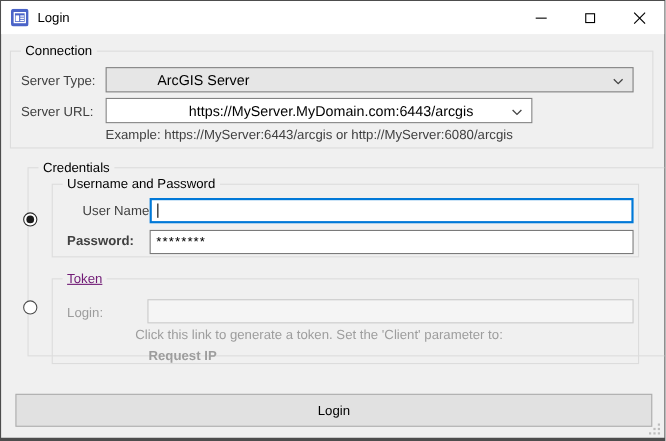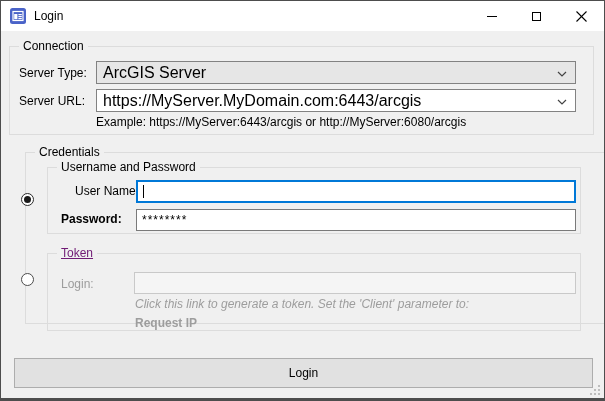--- a/index.html
+++ b/index.html
@@ -35,34 +35,34 @@
     position:absolute;
     border:1px solid #dcdcdc;
   }
   .gb-label {
     position:absolute; top:-8px; left:9px;
     background:#f0f0f0; padding:0 4px;
     font-size:12px; line-height:14px; white-space:nowrap;
   }
   .gb-label.disabled { color:#701a75;text-decoration:underline; }
 
-  .lbl { position:absolute; font-size:12px; color:#000000; white-space:nowrap; }
+  .lbl { position:absolute; font-size:12px; color:#404040; white-space:nowrap; }
   .lbl.disabled { color:#9d9d9d; }
 
   
   .combo {
     position:absolute; height:23px;
     border:1px solid #828282;
     display:flex; align-items:center;
     padding:0 24px 0 6px;
   }
   .combo.dropdown-list { background:#e6e6e6; }
   .combo.editable { background:#ffffff; }
   .combo .chev { position:absolute; right:8px; top:9px; }
-  .combo-text { font-size:16px; white-space:nowrap; overflow:hidden; }
+  .combo-text { font-size:13px; white-space:nowrap; overflow:hidden;margin-left:40px; }
 
   .textbox {
     position:absolute; height:22px;
     border:1px solid #7a7a7a; background:#fff;
     font-family:"Liberation Sans", sans-serif; font-size:12px;
     padding:0 5px; outline:none;
   }
   .textbox.disabled { background:#f5f5f5; border-color:#c9c9c9; }
 
   .focus-wrap {
@@ -137,21 +137,21 @@
     <span class="gb-label">Connection</span>
   </div>
   <span class="lbl" style="left:18px; top:65px;">Server Type:</span>
   <div class="combo dropdown-list" style="left:95px; top:60px; width:480px;">
     <span class="combo-text">ArcGIS Server</span>
     <svg class="chev" width="10" height="6" viewBox="0 0 10 6">
       <polyline points="1,1 5,5 9,1" fill="none" stroke="#444" stroke-width="1.2"></polyline>
     </svg>
   </div>
   <span class="lbl" style="left:18px; top:93px;">Server URL:</span>
-  <div class="combo editable" style="left:95px; top:88px; width:480px;">
+  <div class="combo editable" style="left:95px; top:88px; width:388px;justify-content:center;">
     <span class="combo-text">https://MyServer.MyDomain.com:6443/arcgis</span>
     <svg class="chev" width="10" height="6" viewBox="0 0 10 6">
       <polyline points="1,1 5,5 9,1" fill="none" stroke="#444" stroke-width="1.2"></polyline>
     </svg>
   </div>
   <span class="lbl" style="left:95px; top:114px;">Example: https://MyServer:6443/arcgis or http://MyServer:6080/arcgis</span>
 
   <div class="groupbox" style="left:24px; top:151px; width:585px; height:172px;">
     <span class="gb-label">Credentials</span>
   </div>
@@ -171,21 +171,21 @@
   <input class="textbox pw" style="left: 135px; top: 208px; width: 440px;" type="text" value="********">
 
   <div class="radio" style="left:20px; top:272px;">
     
   </div>
   <div class="groupbox" style="left:46px; top:252px; width:534px; height:78px;">
     <span class="gb-label disabled">Token</span>
   </div>
   <span class="lbl disabled" style="left:60px; top:276px;">Login:</span>
   <input class="textbox disabled" style="left: 133px; top: 271px; width: 442px;" type="text" disabled="" value="">
-  <span class="help-text" style="left:134px; top:296px;font-style:italic;">Click this link to generate a token. Set the 'Client' parameter to:</span>
+  <span class="help-text" style="left:122px; top:296px;">Click this link to generate a token. Set the 'Client' parameter to:</span>
   <span class="help-text" style="left:134px; top:315px;font-weight:bold;">Request IP</span>
 
   <button class="login-btn">Login</button>
 
   <svg class="resize-grip" width="12" height="12" viewBox="0 0 12 12">
     <rect x="9" y="1" width="2" height="2" fill="#bdbdbd"></rect>
     <rect x="9" y="5" width="2" height="2" fill="#bdbdbd"></rect>
     <rect x="5" y="5" width="2" height="2" fill="#bdbdbd"></rect>
     <rect x="9" y="9" width="2" height="2" fill="#bdbdbd"></rect>
     <rect x="5" y="9" width="2" height="2" fill="#bdbdbd"></rect>

